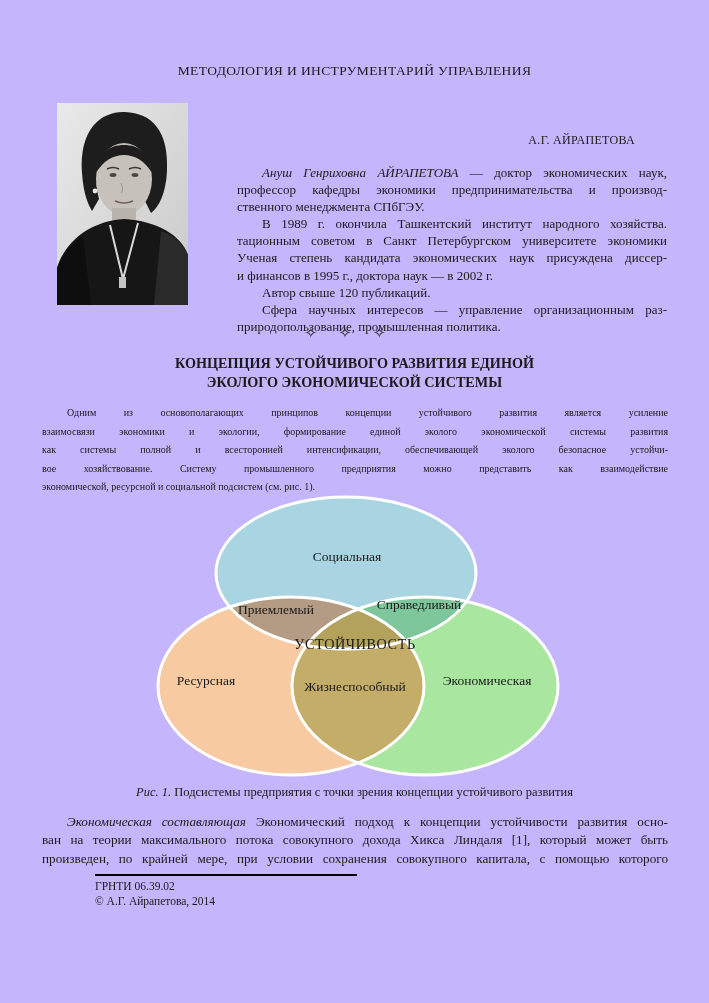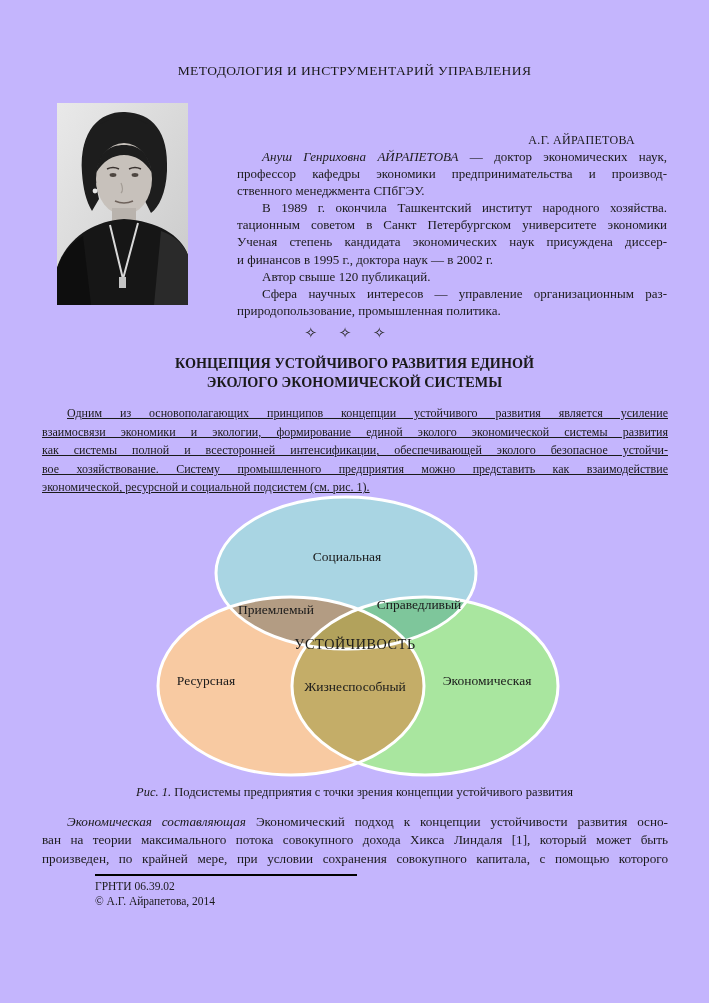--- a/index.html
+++ b/index.html
@@ -5,28 +5,28 @@
   html,body{margin:0;padding:0;background:#888;}
   .page{
     position:relative;width:709px;height:1003px;margin:0 auto;
     background:#c4b5fd;overflow:hidden;
     font-family:"Liberation Serif", serif;color:#1a1a1a;
   }
   .abs{position:absolute;}
   .header{top:63px;left:0;width:709px;text-align:center;font-size:13.5px;letter-spacing:0.4px;}
   .photo{left:57px;top:103px;width:131px;height:202px;}
   .author-name{top:133px;left:237px;width:398px;text-align:right;font-size:12px;letter-spacing:0.3px;}
-  .bio{top:148px;left:237px;width:430px;font-size:13px;line-height:17.1px;}
+  .bio{top:164px;left:237px;width:430px;font-size:13px;line-height:17.1px;}
   .jline{text-align:justify;text-align-last:justify;}
   .lline{text-align:left;text-align-last:left;}
   .ind{text-indent:25px;}
   .diamonds{top:324px;left:0;width:690px;text-align:center;font-size:15px;color:#2a2a2a;}
   .diamonds span{margin:0 9px;}
   .title{top:354px;left:0;width:709px;text-align:center;font-weight:bold;font-size:14.2px;line-height:19px;}
-  .intro{top:404px;left:42px;width:626px;font-size:12px;line-height:18.6px;text-decoration:underline;}
+  .intro{top:404px;left:42px;width:626px;font-size:10px;line-height:18.6px;}
   .venn{left:40px;top:489px;width:630px;height:300px;}
   .caption{top:785px;left:0;width:709px;text-align:center;font-size:12.5px;}
   .body2{top:813px;left:42px;width:626px;font-size:13.2px;line-height:18.3px;}
   .footrule{top:874px;left:95px;width:262px;height:1.5px;background:#000;}
   .grnti{top:879px;left:95px;font-size:11.5px;line-height:15px;}
   .copyright{top:894px;left:95px;font-size:11.5px;line-height:15px;}
   i{font-style:italic;}
   svg text{font-family:"Liberation Serif", serif;fill:#1a1a1a;}
 </style>
 </head>

